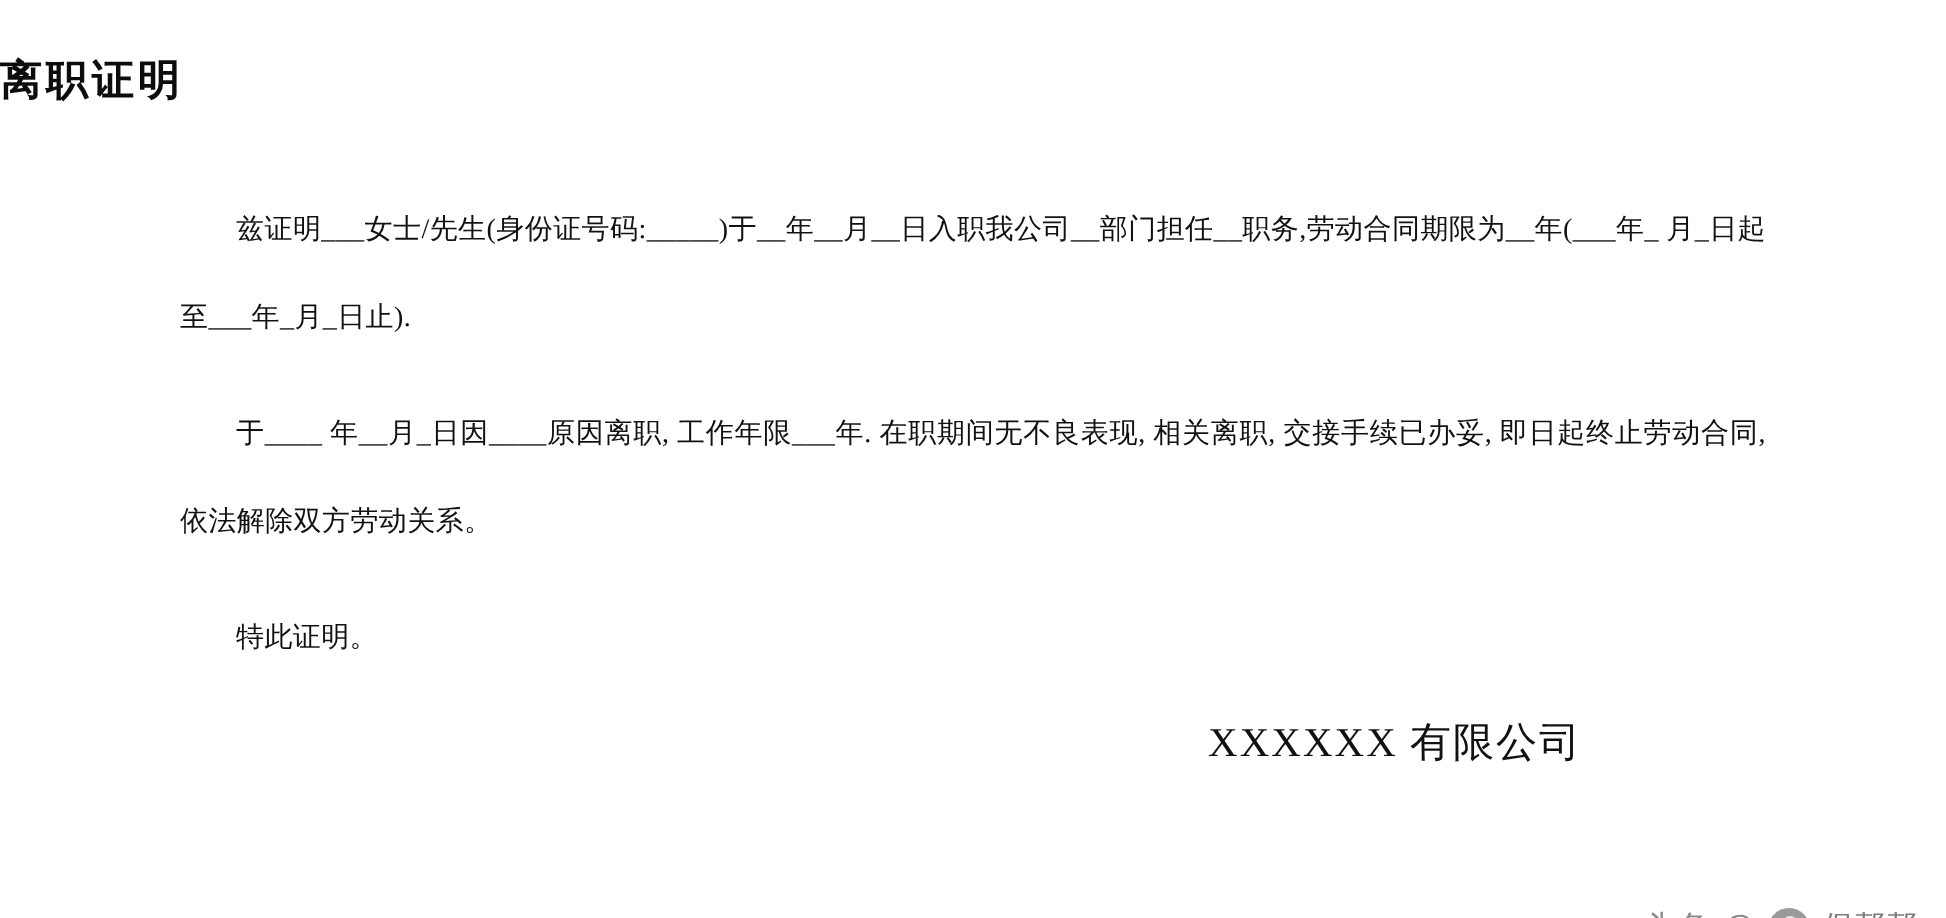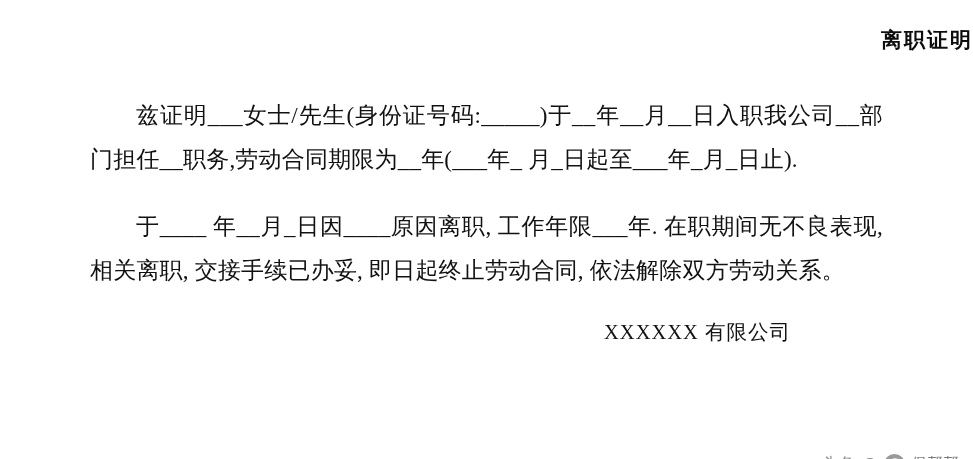--- a/index.html
+++ b/index.html
@@ -16,32 +16,32 @@
     position: relative;
   }
   .page {
     position: relative;
     width: 973px;
     height: 459px;
     background: #ffffff;
     box-sizing: border-box;
   }
   .doc-title {
-    text-align: right;
+    text-align: left;
     font-size: 21px;
     font-weight: bold;
     letter-spacing: 2px;
     margin: 26px 0 0 0;
     color: #0d0d0d;
   }
   .body-block {
     margin: 40px 90px 0 90px;
   }
   .para {
-    font-size: 23px;
+    font-size: 14px;
     line-height: 44px;
     color: #111111;
     letter-spacing: 0.2px;
     text-align: justify;
   }
   .para.indent {
     text-indent: 2em;
   }
   .p-gap-1 { margin-top: 0; }
   .p-gap-2 { margin-top: 6px; }
@@ -106,20 +106,21 @@
 </head>
 <body>
 
 <div class="page">
 
   <h1 class="doc-title">离职证明</h1>
 
   <div class="body-block">
     <p class="para indent p-gap-1">兹证明___女士/先生(身份证号码:_____)于__年__月__日入职我公司__部门担任__职务,劳动合同期限为__年(___年_ 月_日起至___年_月_日止).</p>
     <p class="para indent p-gap-2">于____ 年__月_日因____原因离职, 工作年限___年. 在职期间无不良表现, 相关离职, 交接手续已办妥, 即日起终止劳动合同, 依法解除双方劳动关系。</p>
+    <p class="para indent p-gap-4">特此证明。</p>
   </div>
 
   <div class="sign-block">
     <div class="sign-line">XXXXXX 有限公司</div>
 
   </div>
 
   <div class="watermark">
     <span class="wm-text">头条</span>
     <span class="wm-text">@</span>

